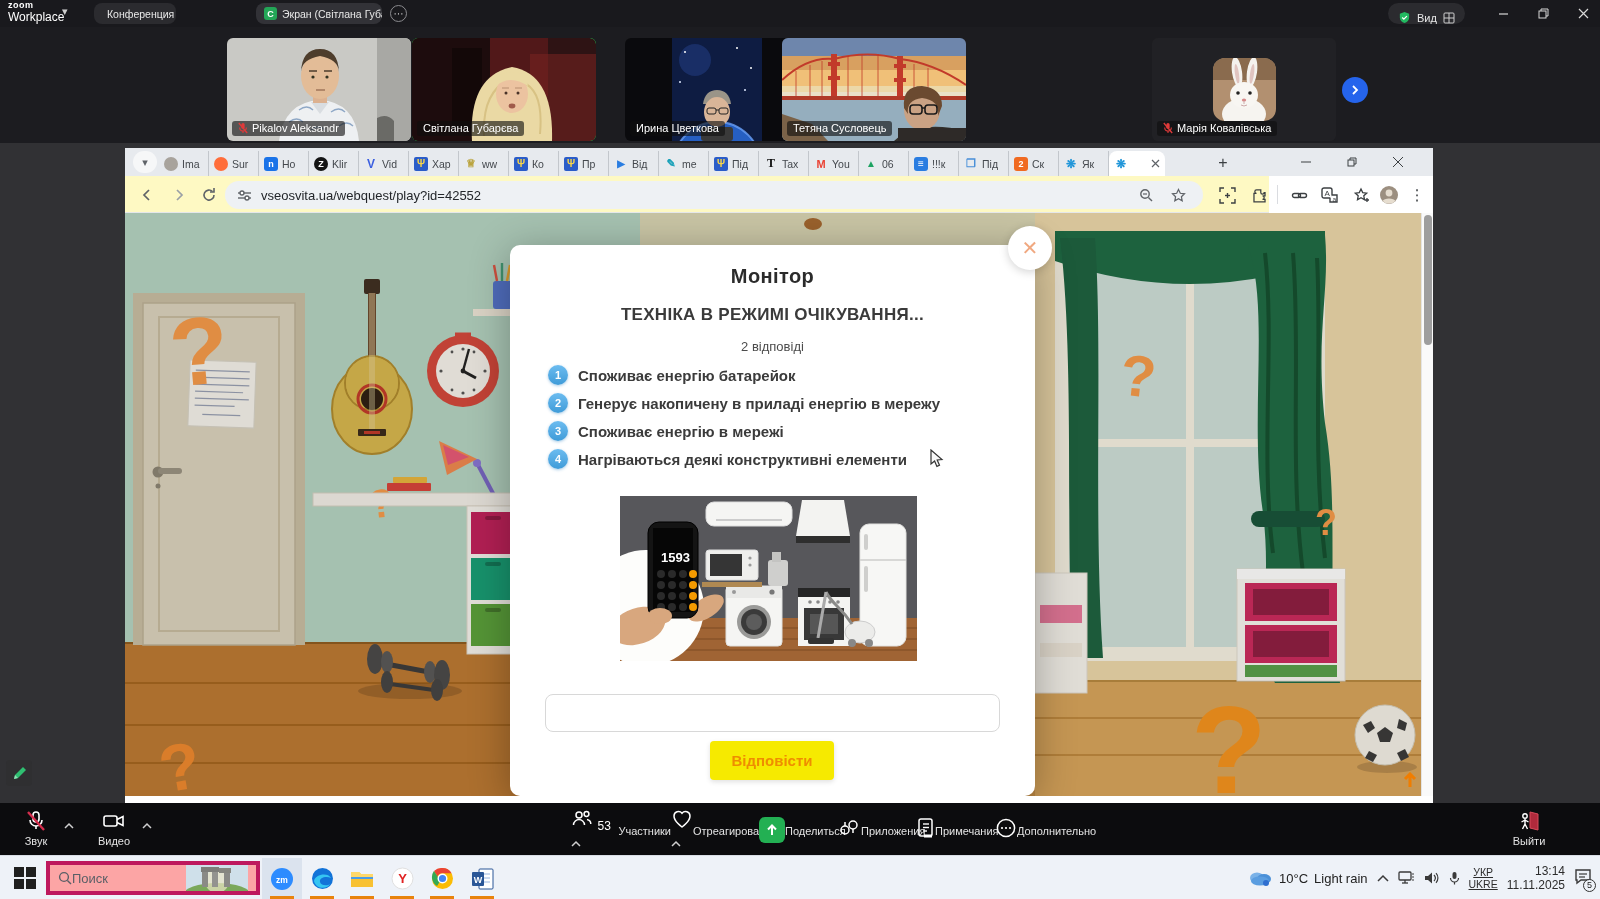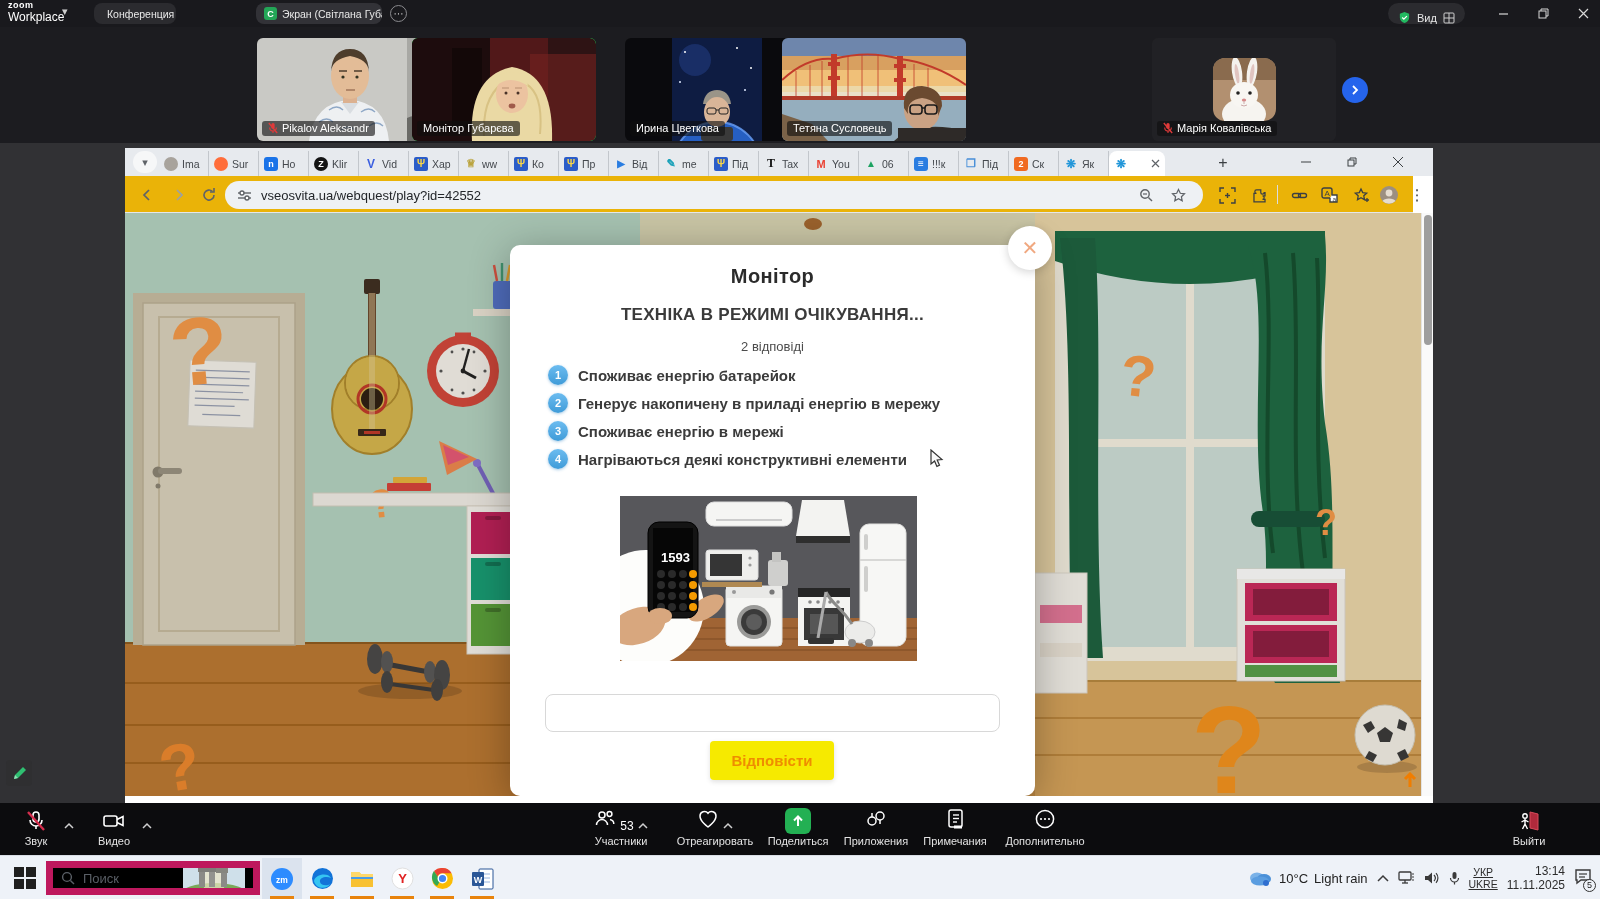--- a/index.html
+++ b/index.html
@@ -64,21 +64,21 @@
   .fv-doc    { background:#2a7de1; color:#fff; border-radius:3px; font-size:10px; }
   .fv-book   { color:#4a90d8; font-size:11px; }
   .fv-two    { background:#f06a21; color:#fff; border-radius:3px; }
   .fv-flower { color:#2196d9; font-size:12px; }
   .btab.active { position:absolute; left:984px; top:3px; width:56px; background:#fff;
                  border-radius:8px 8px 0 0; border-right:none; justify-content:space-between; }
   .newtab { position:absolute; left:1086px; top:4px; width:24px; height:22px; color:#3c4043; font-size:16px;
             display:flex; align-items:center; justify-content:center; }
   .bwin { position:absolute; top:2px; width:30px; height:24px; display:flex; align-items:center; justify-content:center; color:#3c4043; }
 
-  .navbar { position:absolute; left:0; top:28px; width:1288px; height:37px; background:#eab308; border-bottom:1px solid #e4e7ea; }
+  .navbar { position:absolute; left:0; top:28px; width:1144px; height:37px; background:#fef9c3; border-bottom:1px solid #e4e7ea; }
   .navic { position:absolute; top:7px; width:24px; height:24px; display:flex; align-items:center; justify-content:center; }
   .omnibox { position:absolute; left:100px; top:5px; width:978px; height:28px; border-radius:14px; background:#eef1f4;
              display:flex; align-items:center; }
   .omni-url { position:absolute; left:36px; font-size:13px; color:#23262a; }
   .omni-ic { position:absolute; top:5px; width:18px; height:18px; display:flex; align-items:center; justify-content:center; }
 
   .content { position:absolute; left:0; top:65px; width:1308px; height:583px; overflow:hidden; background:#ddd8b8; }
   .room { position:absolute; left:0; top:0; }
 
   
@@ -111,31 +111,31 @@
   .annot { position:absolute; left:6px; top:617px; width:26px; height:26px; border-radius:4px; background:#2f2f31;
            display:flex; align-items:center; justify-content:center; }
 
   
   .ztoolbar { position:absolute; left:0; top:803px; width:1600px; height:52px; background:#0c0c0e; }
   .tbitem { position:absolute; top:5px; display:flex; flex-direction:column; align-items:center; color:#e3e3e3; }
   .tbitem .ticon { height:26px; display:flex; align-items:center; gap:4px; }
   .tblabel { font-size:11px; margin-top:1px; color:#e3e3e3; white-space:nowrap; }
   .tchev { position:absolute; top:13px; color:#cfcfcf; }
   .tbcenter { position:absolute; left:571px; top:5px; display:flex; }
-  .tbc { display:flex; flex-direction:column; align-items:center; color:#e3e3e3; }
+  .tbc { display:flex; align-items:center; color:#e3e3e3; }
   .sharebtn { width:26px; height:26px; border-radius:6px; background:#23b053; display:flex; align-items:center; justify-content:center; }
   .pcount { font-size:12px; color:#fff; }
 
   
   .taskbar { position:absolute; left:0; top:855px; width:1600px; height:44px; background:#eef2f8; border-top:1px solid #d9dee5; }
   .tstart { position:absolute; left:14px; top:11px; width:22px; height:22px; display:grid;
             grid-template-columns:10px 10px; grid-template-rows:10px 10px; gap:2px; }
   .tstart i { background:#1f1f1f; }
-  .tsearch { position:absolute; left:46px; top:5px; width:214px; height:34px; background:#000000; border:7px solid #be185d;
-             display:flex; align-items:center; gap:8px; padding:0 8px; overflow:hidden; }
+  .tsearch { position:absolute; left:46px; top:5px; width:214px; height:34px; background:#fca5a5; border:4px solid #be185d;
+             display:flex; align-items:center; padding:0 8px; overflow:hidden; }
   .tsearch .ph { font-size:13px; color:#5a5f66; flex:1; }
   .tapp { position:absolute; top:2px; width:40px; height:41px; display:flex; align-items:center; justify-content:center; }
   .tapp.active { background:#dbe3ee; }
   .tapp .uline { position:absolute; left:8px; bottom:0; width:24px; height:3px; background:#e8830c; }
   .tray { position:absolute; right:8px; top:0; height:44px; display:flex; align-items:center; gap:9px; color:#2c2c2c; }
   .twx { display:flex; align-items:center; gap:6px; font-size:13px; color:#222; }
   .tlang { font-size:10.5px; line-height:1.15; text-align:center;text-decoration:underline; }
   .tclock { font-size:12px; line-height:1.2; text-align:right; }
   .tnotif { position:relative; }
   .tnotif .nnum { position:absolute; right:-4px; bottom:-3px; width:13px; height:13px; border:1px solid #333; border-radius:50%;
@@ -191,21 +191,21 @@
       </div>
     <div class="winbtn" style="left:1566px;">
         <svg width="11" height="11" viewBox="0 0 11 11">
           <path d="M1 1l9 9M10 1l-9 9" stroke="#d8d8d8" stroke-width="1.2"></path>
         </svg>
       </div>
   </div>
 
   <div class="vstrip">
 
-    <div class="vtile" style="left:227px;margin-left:30px;">
+    <div class="vtile" style="left:227px;">
       <svg width="184" height="103" viewBox="0 0 184 103">
         <rect width="184" height="103" fill="#c9c9c5"></rect>
           <rect x="150" width="34" height="103" fill="#a8a8a4"></rect>
         <path d="M150 103V80q10-5 17 3v20Z" fill="#6a6a66"></path>
         <path d="M52 103Q57 64 93 62q35 2 39 41Z" fill="#eef0f2"></path>
         <path d="M62 84q8-6 14 0M72 72q8-6 14 0M104 74q8-6 14 0M112 88q8-6 14 0M84 92q8-6 14 0" stroke="#8fa8c6" fill="none" stroke-width="1.4"></path>
         <path d="M84 64l9 12 9-12z" fill="#d9dde1"></path>
         <rect x="86" y="50" width="14" height="15" fill="#dcb190"></rect>
         <ellipse cx="93" cy="38" rx="19" ry="23" fill="#e3bc97"></ellipse>
         <path d="M74 34Q75 11 93 11q18 0 19 23-1-13-19-16-18 3-19 16z" fill="#4e3d2c"></path>
@@ -235,21 +235,21 @@
         <path d="M60 103Q56 38 100 29q42 7 40 74Z" fill="#ead9a4"></path>
         <path d="M72 98Q70 55 96 42M128 96q4-44-18-52" stroke="#d8c284" fill="none" stroke-width="2"></path>
         <ellipse cx="100" cy="56" rx="16" ry="19" fill="#ecc3a0"></ellipse>
         <path d="M84 48q14-12 32 0l-2-10q-14-8-28 0z" fill="#ead9a4"></path>
         <circle cx="94" cy="55" r="1.5" fill="#4a3328"></circle>
           <circle cx="106" cy="55" r="1.5" fill="#4a3328"></circle>
         <ellipse cx="100" cy="68" rx="3.4" ry="2.4" fill="#a05a4a"></ellipse>
         <path d="M90 50h7M103 50h7" stroke="#b89070" stroke-width="1.2"></path>
       </svg>
       <div class="ntag">
-        <span>Монітор Губарєва</span>
+        <span>Світлана Губарєва</span>
       </div>
     </div>
 
     <div class="vtile" style="left:625px;">
       <svg width="184" height="103" viewBox="0 0 184 103">
         <rect width="184" height="103" fill="#0a0a0d"></rect>
         <rect x="47" width="90" height="103" fill="#0e1c42"></rect>
         <circle cx="70" cy="22" r="16" fill="#24408a" opacity=".5"></circle>
         <circle cx="60" cy="14" r="1" fill="#fff"></circle>
           <circle cx="112" cy="10" r="1" fill="#fff"></circle>

